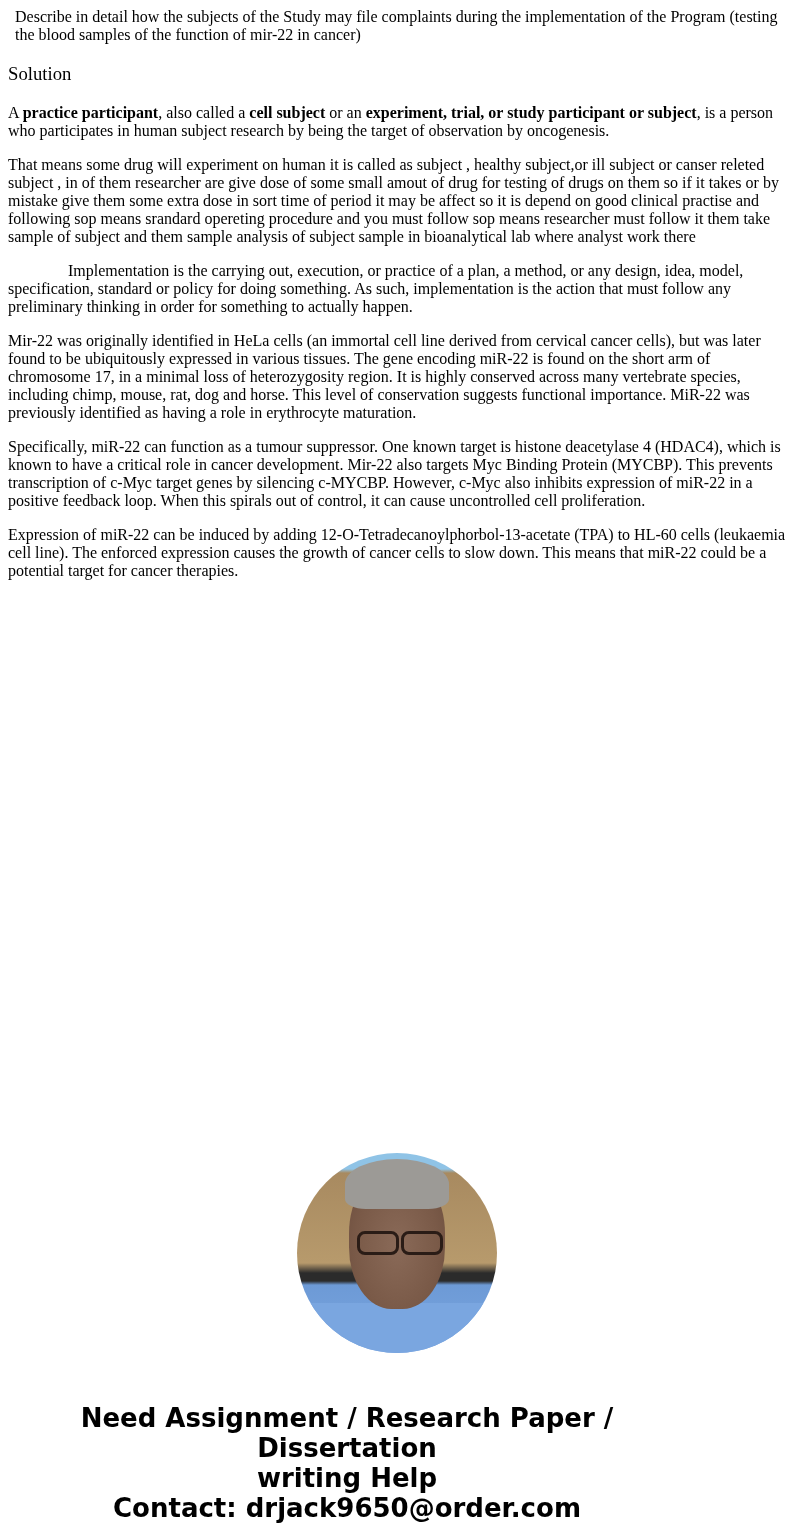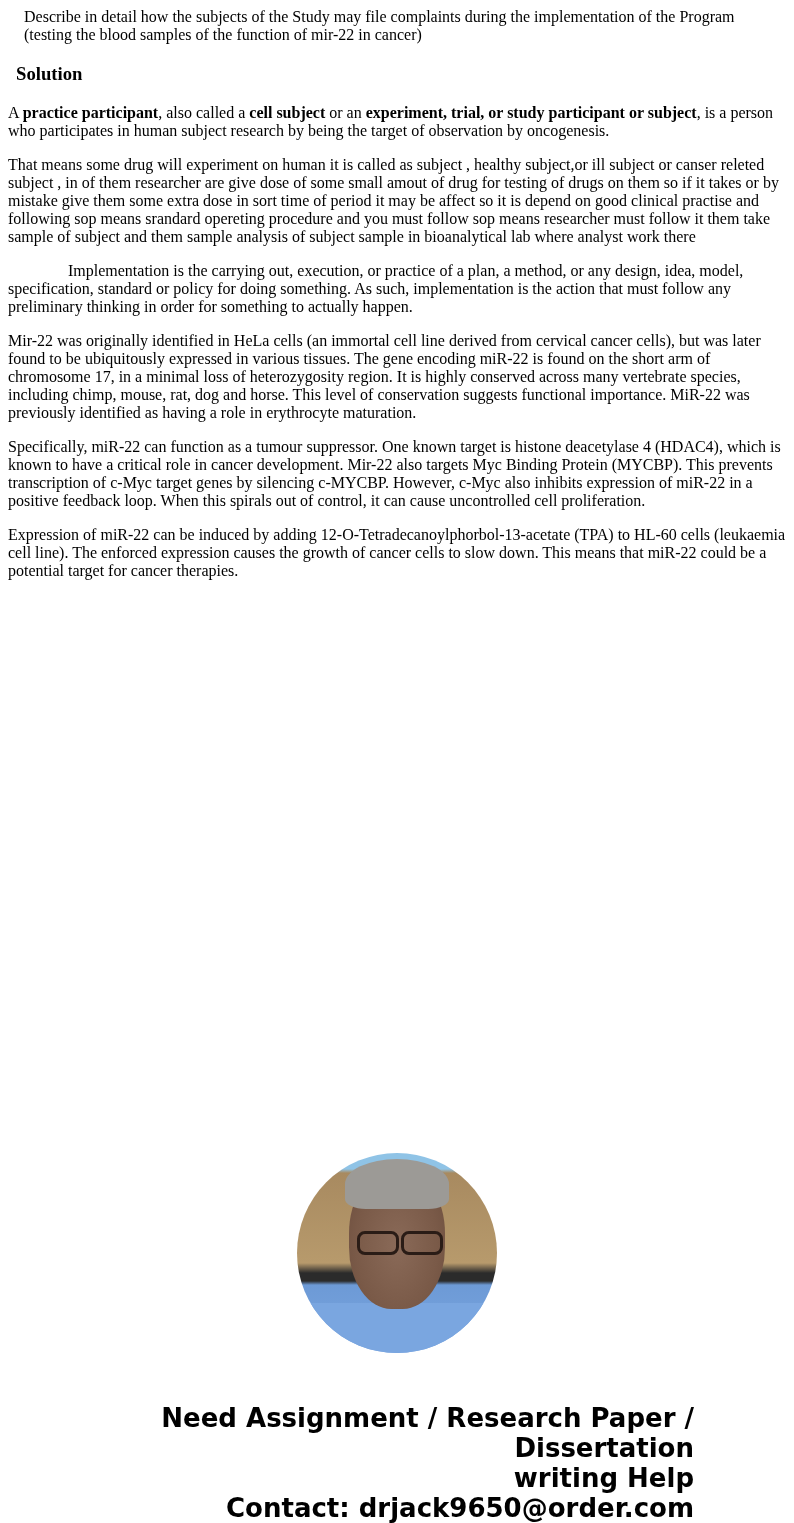--- a/index.html
+++ b/index.html
@@ -2,22 +2,22 @@
 <html><head>
 <meta charset="utf-8">
 <style>
   html, body { margin: 0; padding: 0; background: #ffffff; }
   body {
     width: 794px; height: 1523px; position: relative; overflow: hidden;
     font-family: "Liberation Serif", "DejaVu Serif", serif;
     font-size: 16px; line-height: 18px; color: #000000;
   }
   .content { position: absolute; left: 8px; top: 8px; width: 778px; }
-  .question { margin: 0 0 19px 16px; }
-  h3.sol { font-size: 18.7px; font-weight: bold; margin: 0 0 19px 8px; line-height: 22px; }
+  .question { margin: 0 0 19px 7px; }
+  h3.sol { font-size: 18.7px; font-weight: normal; margin: 0 0 19px 0; line-height: 22px; }
   p { margin: 0 0 16px 0; }
   .indent { text-indent: 60px; }
   .sub { font-weight: bold; margin: 0 0 16px 0; }
   .avatar {
     position: absolute; left: 297px; top: 1153px; width: 200px; height: 200px;
     border-radius: 50%; overflow: hidden;
     background: linear-gradient(#8fc3e6 0%, #8fc3e6 8%, #a88a60 10%, #b79a6c 55%, #2b2b2b 60%, #2b2b2b 64%, #6d9ad6 66%, #7aa6e0 100%);
   }
   .avatar .face {
     position: absolute; left: 52px; top: 16px; width: 96px; height: 140px;
@@ -33,21 +33,21 @@
   }
   .avatar .glasses span {
     position: absolute; top: 0; width: 36px; height: 18px;
     border: 3px solid #2a1c16; border-radius: 8px;
   }
   .avatar .shirt {
     position: absolute; left: 0; top: 150px; width: 200px; height: 60px;
     background: #7aa6e0;
   }
   .promo {
-    position: absolute; left: 0; top: 1403px; width: 694px; text-align: right;
+    position: absolute; left: 0; top: 1403px; width: 694px; text-align: center;
     font-family: "DejaVu Sans", sans-serif; font-weight: bold;
     font-size: 26px; line-height: 30px; color: #000;
   }
 </style>
 </head>
 <body>
 
 <div class="content">
   <div class="question">Describe in detail how the subjects of the Study may file complaints during the implementation of the Program (testing the blood samples of the function of mir-22 in cancer)</div>
   <h3 class="sol">Solution</h3>

